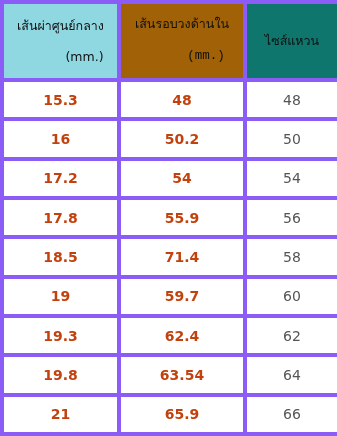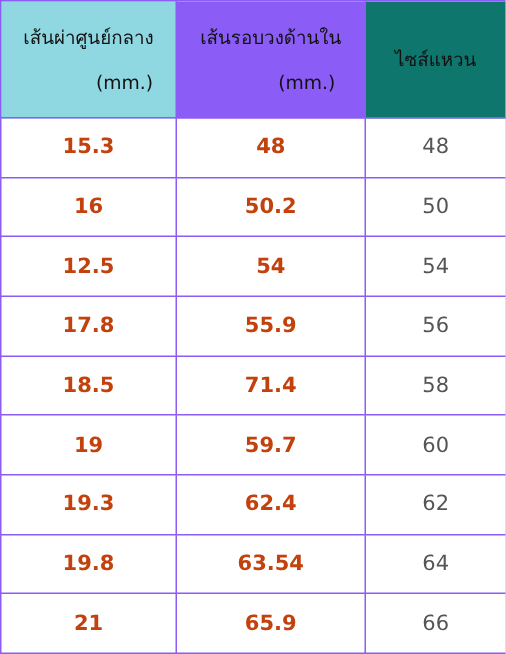--- a/index.html
+++ b/index.html
@@ -16,21 +16,21 @@
 
   .ring-size-table {
     width: 337px;
     height: 436px;
     border-collapse: collapse;
     table-layout: fixed;
   }
 
   .ring-size-table td,
   .ring-size-table th {
-    border: 1px solid #8b5cf6;
+    border: 4px solid #8b5cf6;
     text-align: center;
     vertical-align: middle;
     padding: 0;
     box-sizing: border-box;
   }
 
   
   .col-diameter  { width: 117px; }
   .col-circum    { width: 126px; }
   .col-ringsize  { width: 94px;  }
@@ -38,21 +38,21 @@
   
   thead th {
     height: 78px;
     font-size: 12.5px;
     line-height: 1.55;
     font-weight: 400;
     color: #111111;
     border-bottom-width: 2px;
   }
   th.head-diameter { background: #8FD8E2; }
-  th.head-circum   { background: #8b5cf6; }
+  th.head-circum   { background: #a16207; font-family: Liberation Mono, monospace; }
   th.head-ringsize { background: #0f766e; }
 
   .head-line-thai {
     display: block;
     font-size: 12.5px;
     letter-spacing: 0px;
   }
   .head-line-unit {
     display: block;
     font-size: 12.5px;
@@ -111,21 +111,21 @@
         <td class="cell-diameter">15.3</td>
         <td class="cell-circum">48</td>
         <td class="cell-ringsize">48</td>
       </tr>
       <tr>
         <td class="cell-diameter">16</td>
         <td class="cell-circum">50.2</td>
         <td class="cell-ringsize">50</td>
       </tr>
       <tr>
-        <td class="cell-diameter">12.5</td>
+        <td class="cell-diameter">17.2</td>
         <td class="cell-circum">54</td>
         <td class="cell-ringsize">54</td>
       </tr>
       <tr>
         <td class="cell-diameter">17.8</td>
         <td class="cell-circum">55.9</td>
         <td class="cell-ringsize">56</td>
       </tr>
       <tr>
         <td class="cell-diameter">18.5</td>

